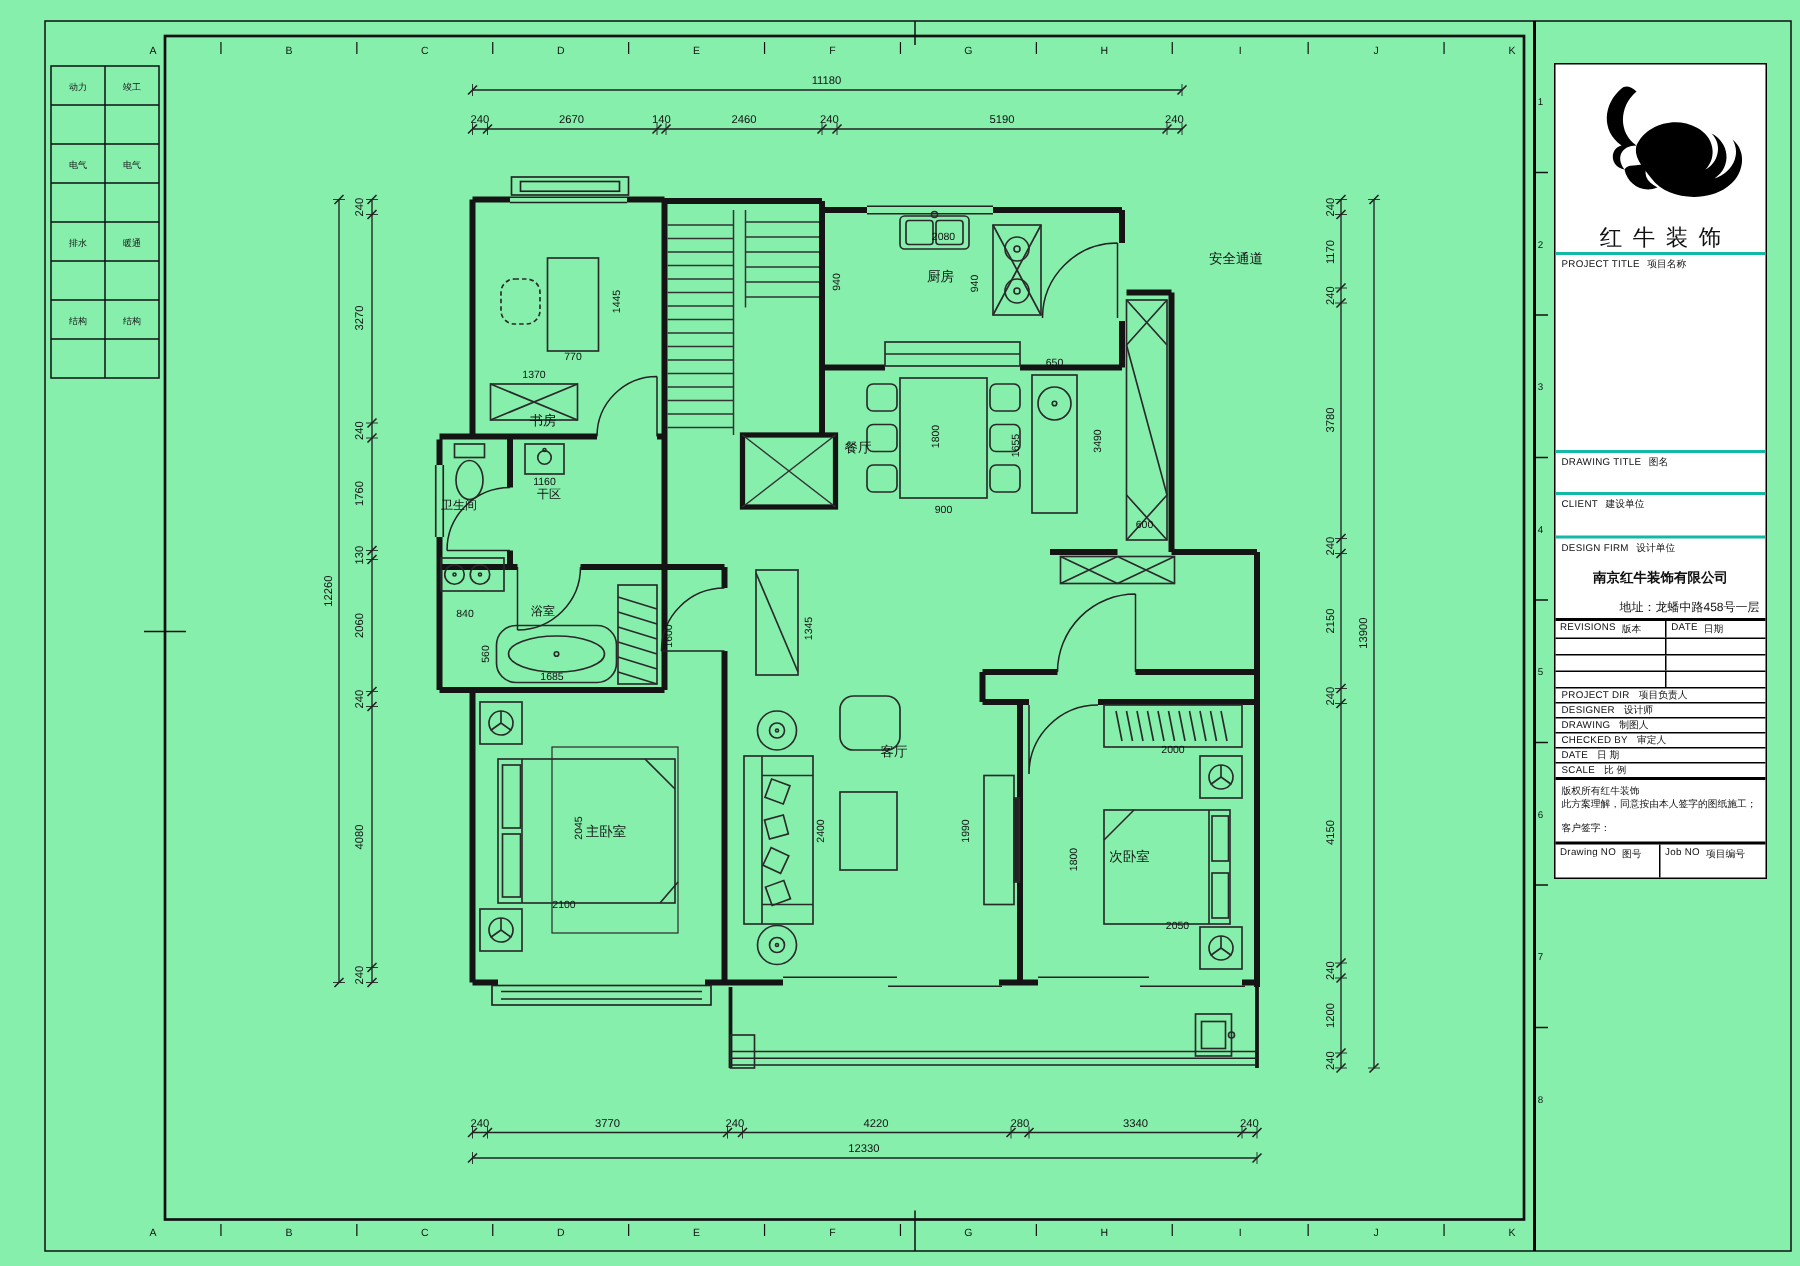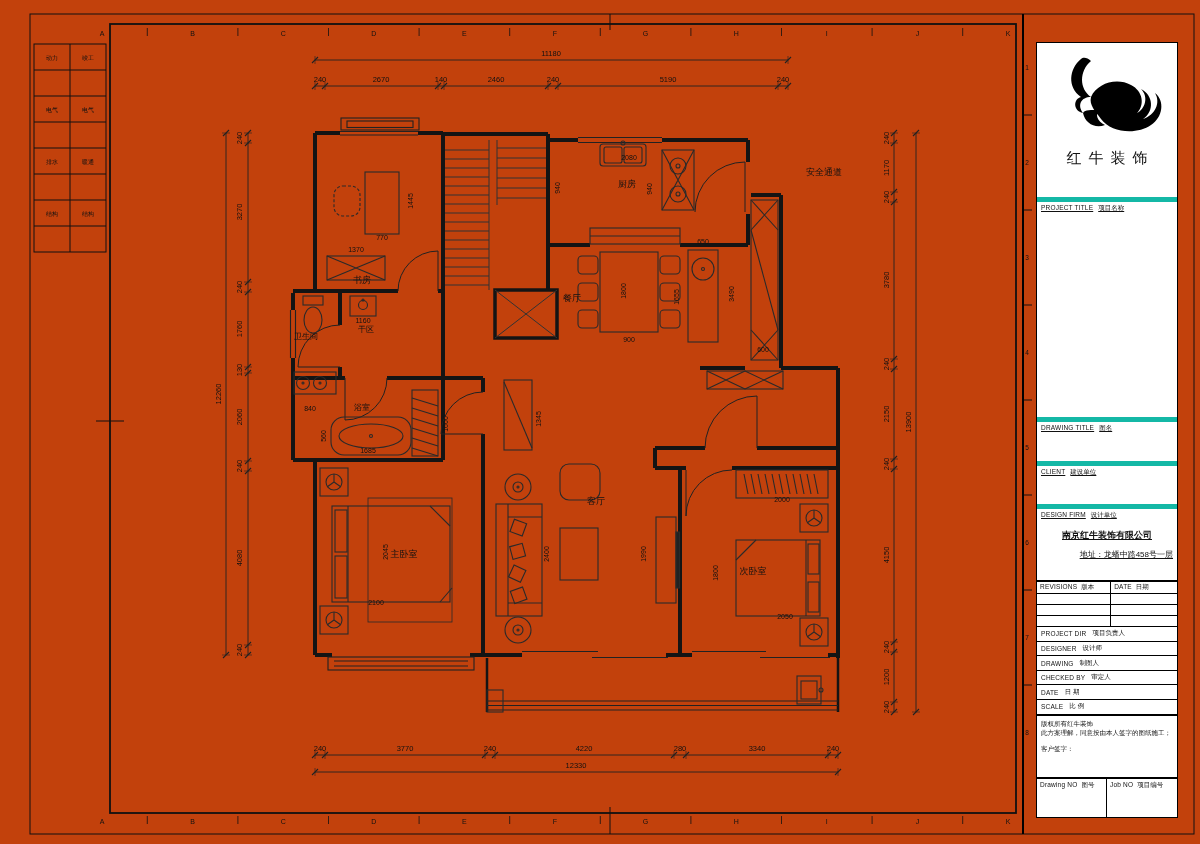--- a/index.html
+++ b/index.html
@@ -1,25 +1,25 @@
 <!DOCTYPE html>
 <html><head>
 <meta charset="utf-8">
 <style>
   html,body{margin:0;padding:0;background:#e8e8e8;}
-  .sheet{position:relative;width:1200px;height:844px;background:#c2410c;overflow:hidden;
+  .sheet{position:relative;width:1200px;height:844px;background:#86efac;overflow:hidden;
          font-family:"Liberation Sans","DejaVu Sans",sans-serif;color:#111;}
   svg text{font-family:"Liberation Sans","DejaVu Sans",sans-serif;fill:#111;}
   
-  .tb{position:absolute;left:1036px;top:42px;width:142px;height:776px;border:1.5px solid #000;
+  .tb{position:absolute;left:1036px;top:42px;width:142px;height:544px;border:1.5px solid #000;
       box-sizing:border-box;display:flex;flex-direction:column;background:#fff;}
   .tb *{box-sizing:border-box;}
   .tb-logo{height:155px;display:flex;flex-direction:column;align-items:center;justify-content:flex-start;padding-top:10px;}
   .tb-brand{font-size:15px;letter-spacing:7px;margin-top:4px;white-space:nowrap;padding-left:7px;}
-  .sec{border-top:5px solid #14b8a6;padding:2px 4px;text-decoration:underline;}
+  .sec{border-top:2px solid #14b8a6;padding:2px 4px;}
   .lblrow{display:flex;gap:5px;align-items:baseline;}
   .en{font-size:6.5px;letter-spacing:.2px;}
   .cn{font-size:6.5px;}
   .firm{font-size:9px;text-align:center;margin-top:9px;font-weight:bold;}
   .addr{font-size:8px;text-align:right;margin-top:7px;}
   .rev{display:flex;flex-direction:column;border-top:2px solid #000;}
   .rev-head{display:flex;height:11px;}
   .rev-c1{width:53%;border-right:1px solid #000;padding:1px 3px;display:flex;gap:4px;}
   .rev-c2{width:47%;padding:1px 3px;display:flex;gap:4px;}
   .rev-row{display:flex;height:11px;border-top:1px solid #000;}

